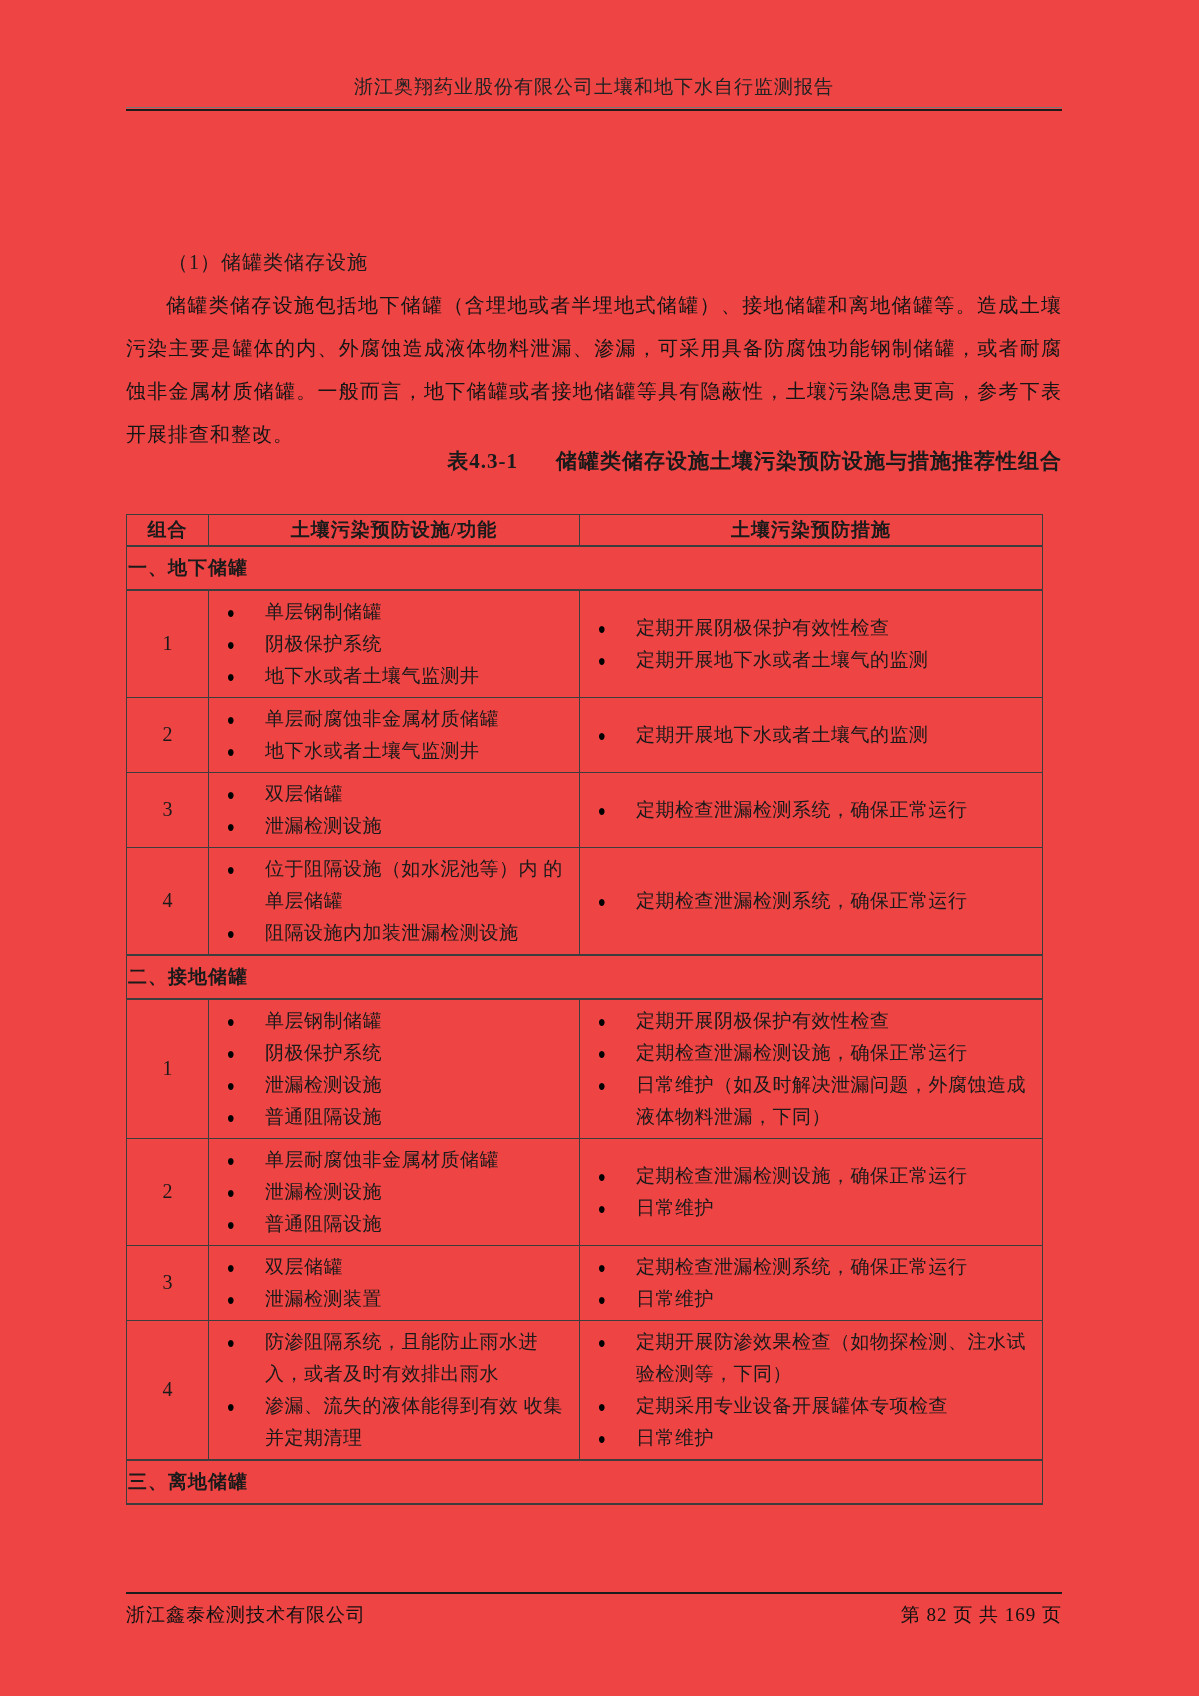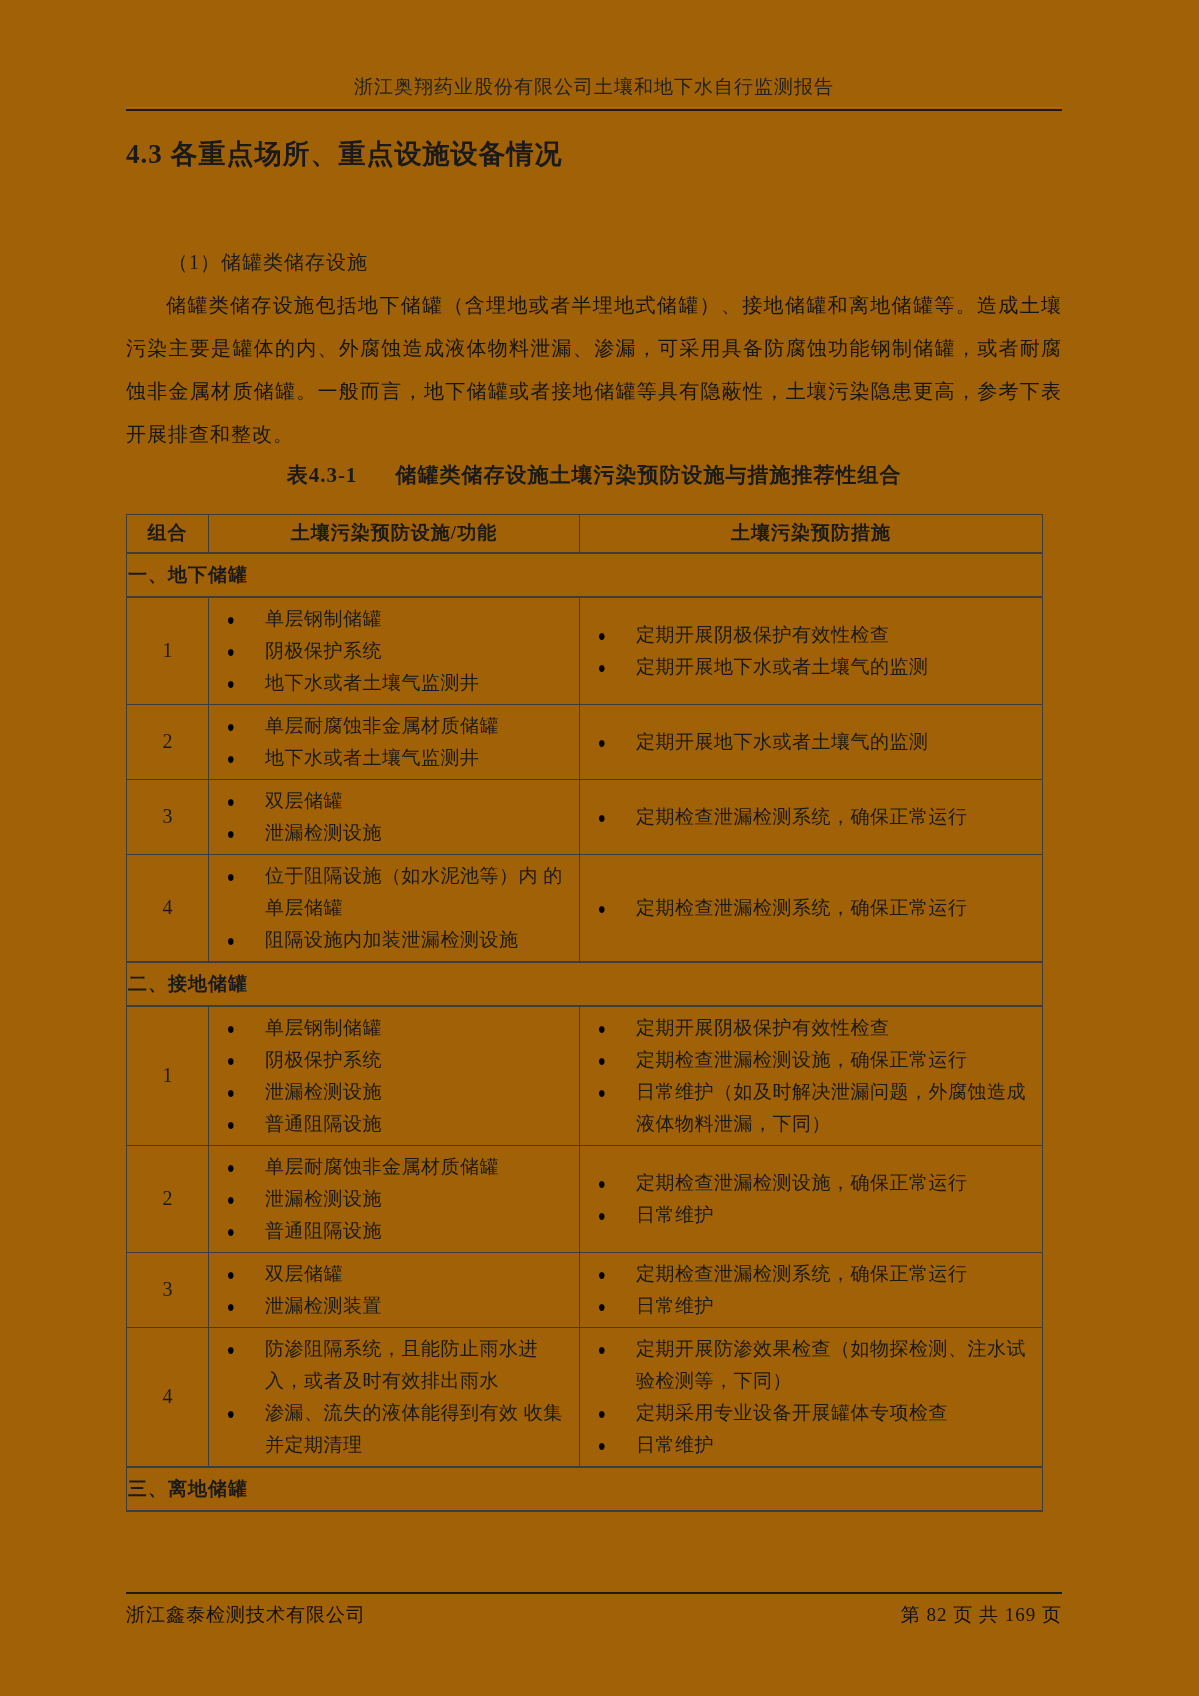--- a/index.html
+++ b/index.html
@@ -2,21 +2,21 @@
 <html><head>
 <meta charset="utf-8">
 <style>
   * { margin: 0; padding: 0; box-sizing: border-box; }
   html, body { background: #9e9e9e; }
   body { font-family: "Liberation Serif", "DejaVu Serif", serif; }
   .page {
     position: relative;
     width: 1199px;
     height: 1696px;
-    background: #a16207;
+    background: #ef4444;
     margin: 0 auto;
     color: #1a1a1a;
     overflow: hidden;
   }
   .content-x { left: 126px; width: 936px; position: absolute; }
 
   .header-title {
     top: 74px;
     text-align: center;
     font-size: 19px;
@@ -38,25 +38,24 @@
     font-size: 20px;
     line-height: 43px;
     text-align: justify;
     text-indent: 2em;
     letter-spacing: 1px;
     color: #151515;
   }
 
   .caption {
     top: 447px;
-    text-align: center;
+    text-align: right;
     font-size: 21px;
     font-weight: bold;
     letter-spacing: 1px;
-    margin-top: 14px;
   }
   .caption .cap-num { margin-right: 38px; }
 
   table.main-table {
     top: 514px;
     left: 126px;
     width: 916px;
     position: absolute;
     border-collapse: collapse;
     table-layout: fixed;
@@ -67,21 +66,21 @@
   table.main-table col.c2 { width: 371px; }
   table.main-table col.c3 { width: 463px; }
   table.main-table th, table.main-table td {
     border: 1px solid #3d3d3d;
     vertical-align: middle;
   }
   table.main-table th {
     font-size: 19px;
     font-weight: bold;
     text-align: center;
-    height: 38px;
+    height: 31px;
     letter-spacing: 1px;
     border-bottom-width: 2px;
   }
   tr.section-row td {
     font-weight: bold;
     text-align: left;
     height: 44px;
     padding: 2px 1px;
     letter-spacing: 1px;
     border-top-width: 2px;
@@ -121,21 +120,20 @@
   }
 </style>
 </head>
 <body>
 
 <div class="page">
 
   <div class="content-x header-title">浙江奥翔药业股份有限公司土壤和地下水自行监测报告</div>
   <div class="content-x header-rule"></div>
 
-  <div class="content-x h1">4.3 各重点场所、重点设施设备情况</div>
   <div class="content-x sub">（1）储罐类储存设施</div>
   <div class="content-x para">储罐类储存设施包括地下储罐（含埋地或者半埋地式储罐）、接地储罐和离地储罐等。造成土壤污染主要是罐体的内、外腐蚀造成液体物料泄漏、渗漏，可采用具备防腐蚀功能钢制储罐，或者耐腐蚀非金属材质储罐。一般而言，地下储罐或者接地储罐等具有隐蔽性，土壤污染隐患更高，参考下表开展排查和整改。</div>
 
   <div class="content-x caption">
     <span class="cap-num">表4.3-1</span><span>储罐类储存设施土壤污染预防设施与措施推荐性组合</span>
   </div>
 
   <table class="main-table">
     <colgroup>
         <col class="c1">

